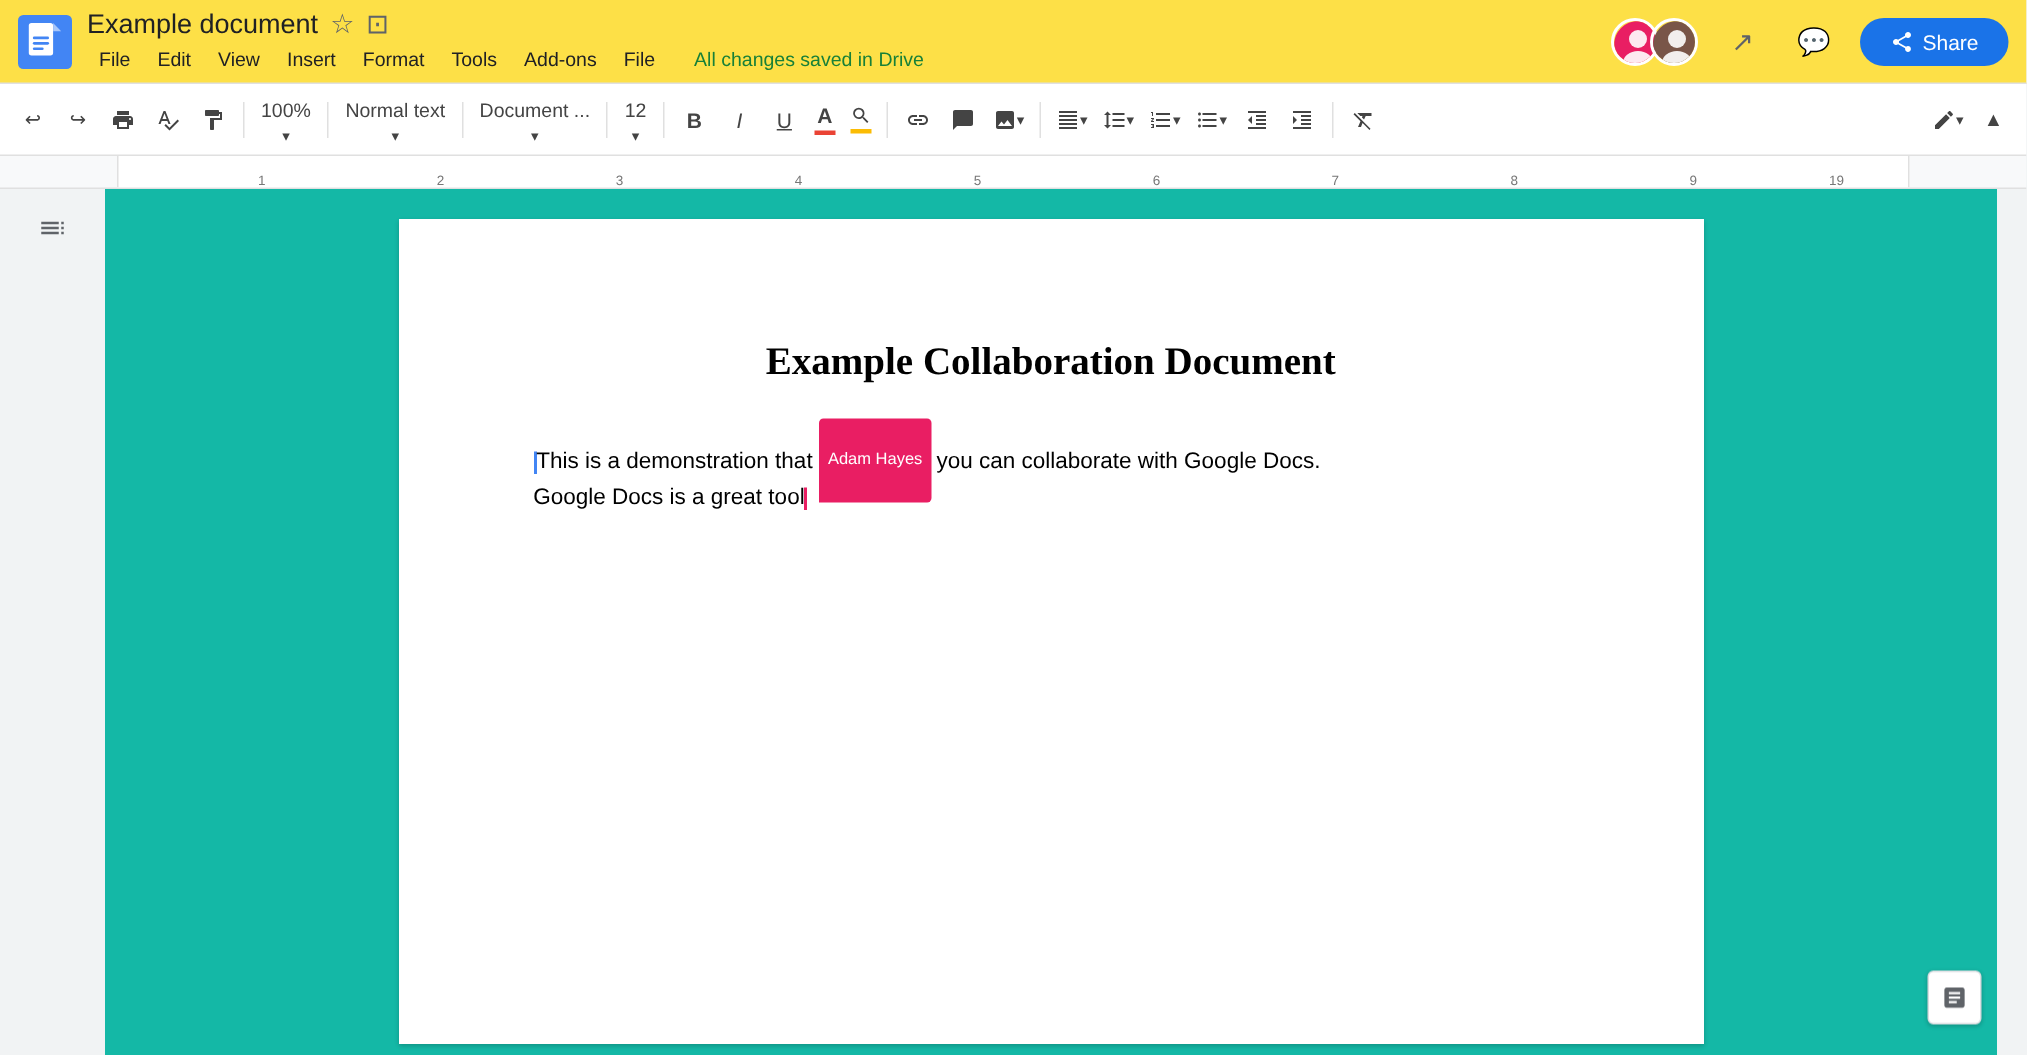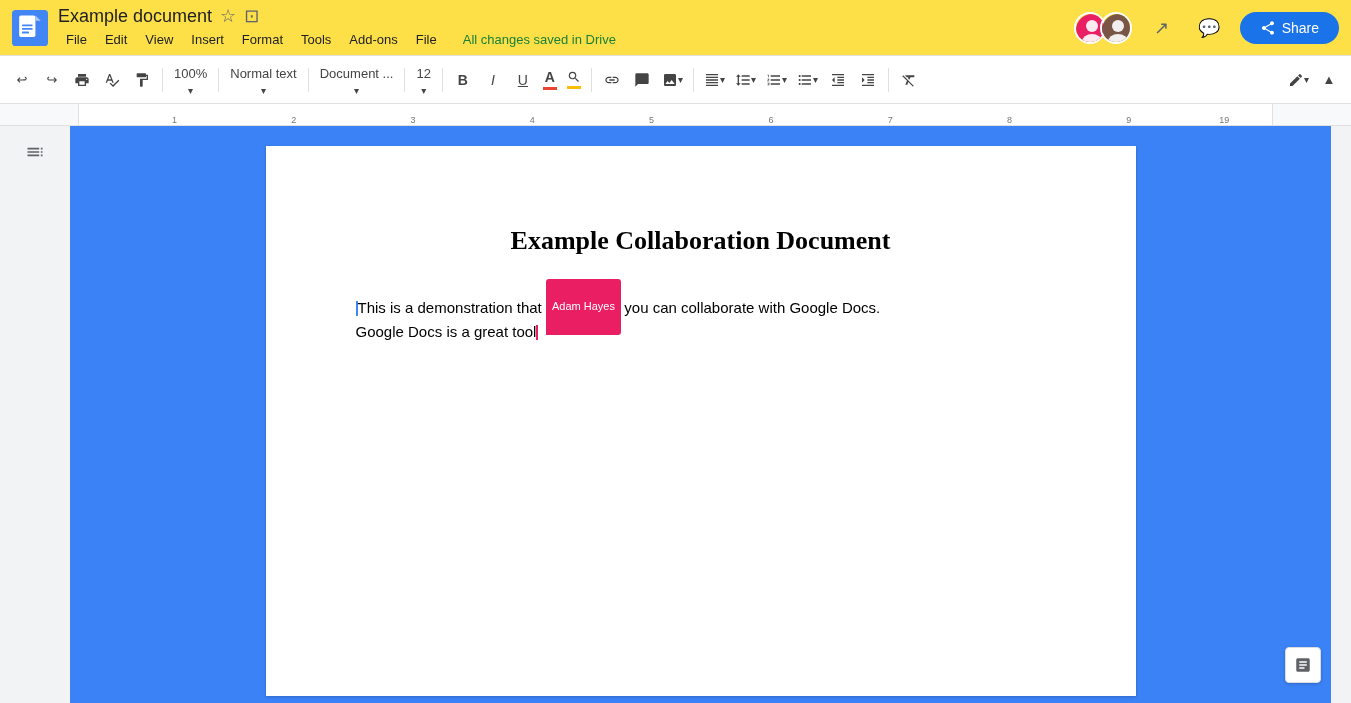--- a/index.html
+++ b/index.html
@@ -220,21 +220,21 @@
       flex-shrink: 0;
     }
     .doc-outline-icon {
       font-size: 20px;
       color: #5f6368;
       cursor: pointer;
     }
     .content-area {
       flex: 1;
       overflow-y: auto;
-      background: #3b82f6;
+      background: #14b8a6;
       display: flex;
       flex-direction: column;
       align-items: center;
       padding: 20px 0 40px 0;
     }
     .page {
       width: 870px;
       min-height: 550px;
       background: #fff;
       box-shadow: 0 1px 3px rgba(0,0,0,0.2);

